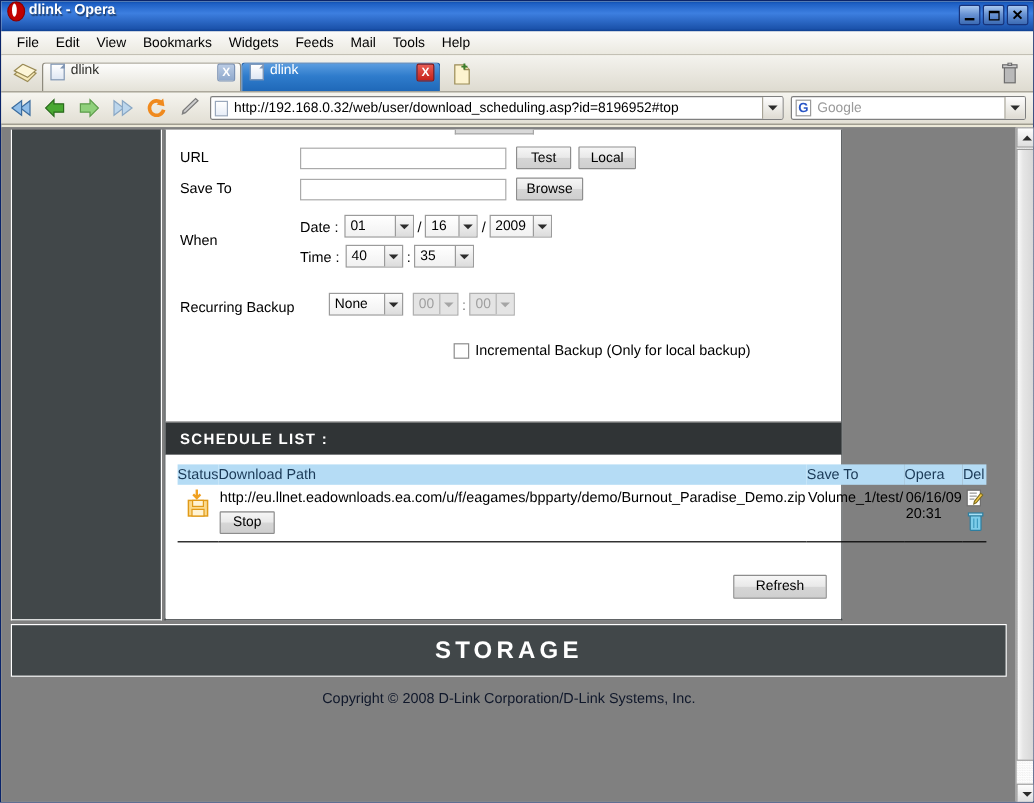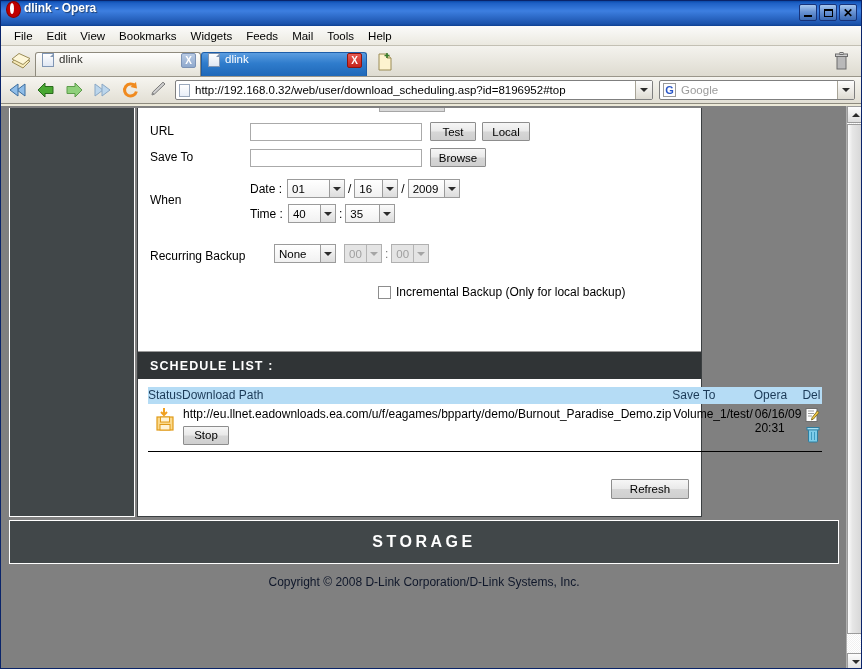--- a/index.html
+++ b/index.html
@@ -368,21 +368,21 @@
   #storagebar {
     position: absolute;
     left: 7px; top: 414px;
     width: 830px; height: 44px;
     background: #414749;
     border: 1px solid #ffffff;
     display: flex; align-items: center; justify-content: center;
   }
   #storagebar .stg {
     color: #ffffff;
-    font-size: 16px;
+    font-size: 20px;
     font-weight: bold;
     letter-spacing: 3.5px;
   }
   #copyright {
     position: absolute;
     left: 7px; top: 459px;
     width: 830px; height: 100px;
     color: #0f172a;
     font-size: 12px;
     text-align: center;

